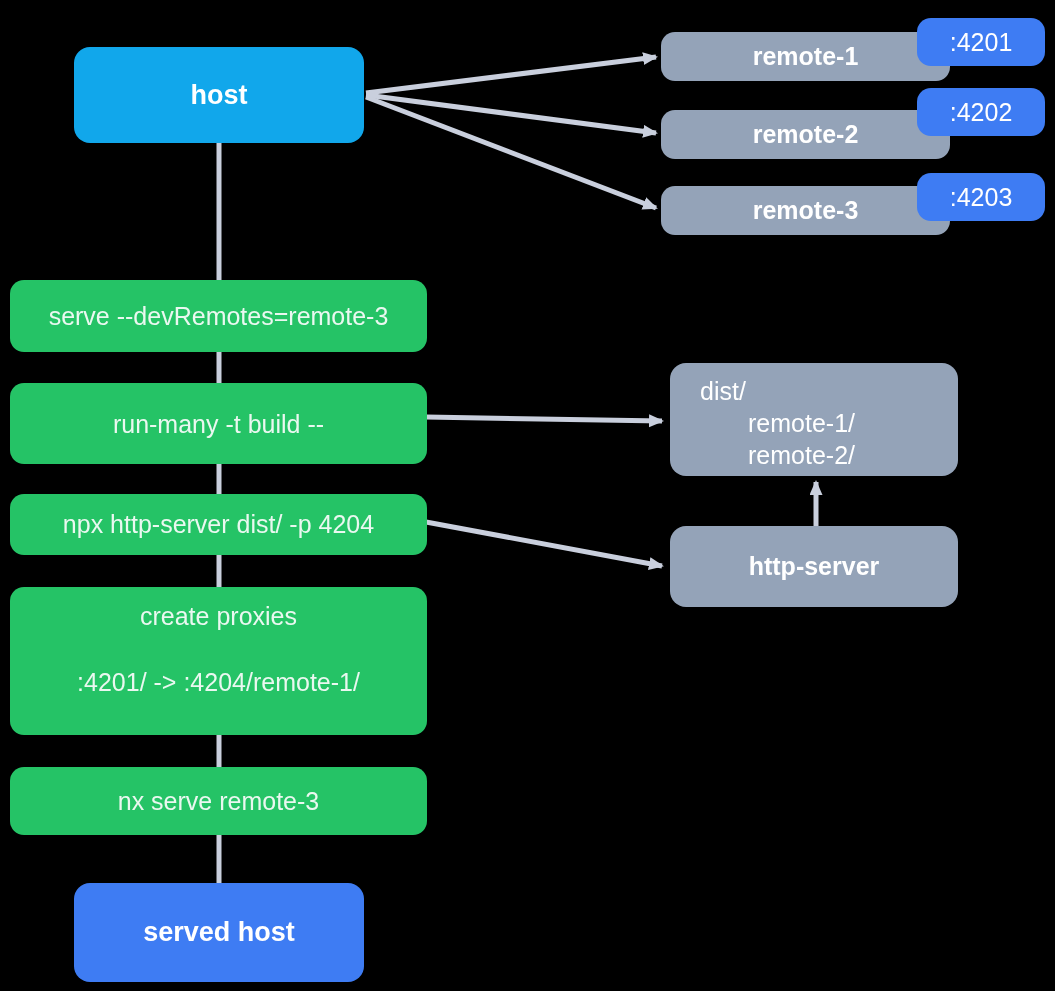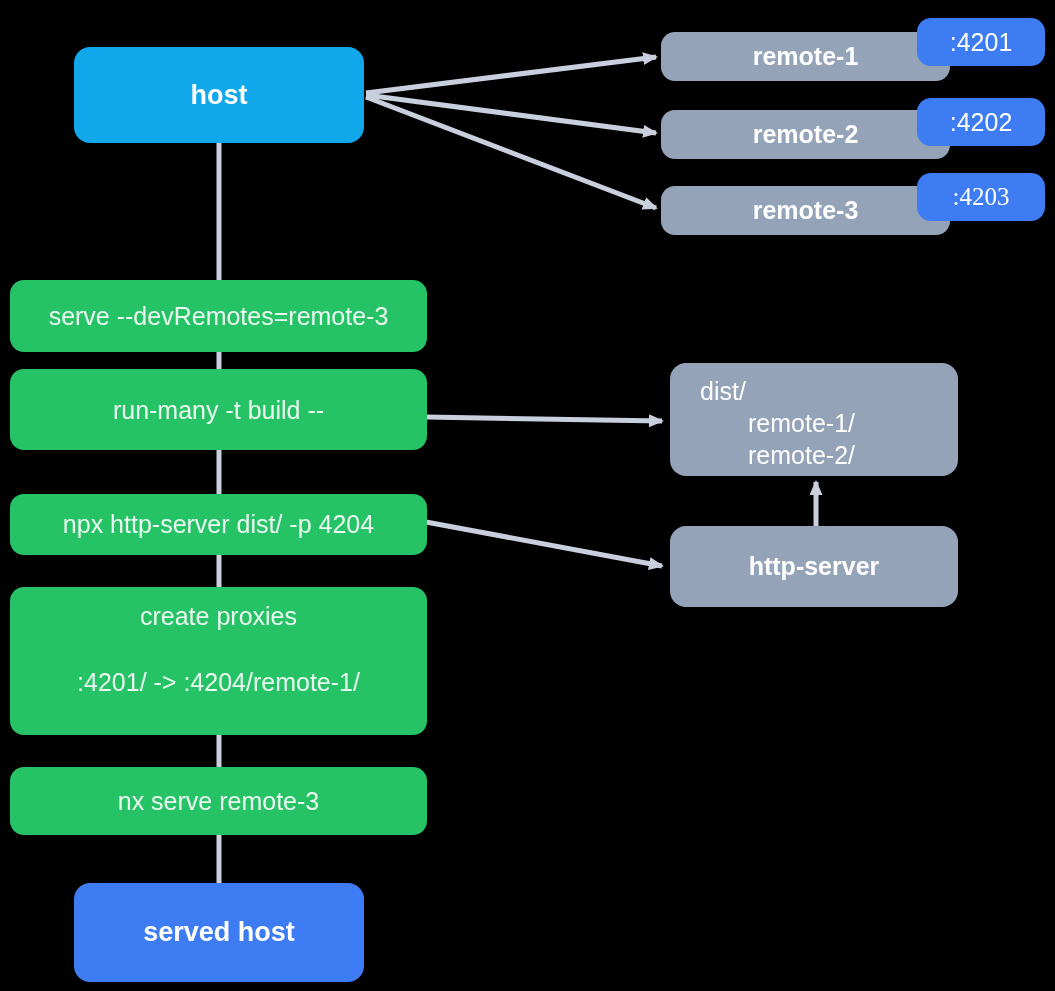--- a/index.html
+++ b/index.html
@@ -49,31 +49,31 @@
   .remote-2 { top: 110px; }
   .remote-3 { top: 186px; }
   .port-badge {
     left: 917px; width: 128px; height: 48px;
     background: var(--accent-blue);
     font-size: 25px;
     font-weight: 400;
     z-index: 2;
   }
   .badge-1 { top: 18px; }
-  .badge-2 { top: 98px; }
-  .badge-3 { top: 173px; font-family: Liberation Serif, serif; }
+  .badge-2 { top: 88px; }
+  .badge-3 { top: 173px; }
   .node-green {
     left: 10px; width: 417px;
     background: var(--green);
     color: var(--green-box-text);
     font-size: 25px;
     font-weight: 400;
   }
   .step-serve   { top: 280px; height: 72px; }
-  .step-runmany { top: 369px; height: 81px; flex-direction: column; line-height: 34px; }
+  .step-runmany { top: 383px; height: 81px; flex-direction: column; line-height: 34px; }
   .step-npx     { top: 494px; height: 61px; }
   .step-proxies {
     top: 587px; height: 148px;
     flex-direction: column;
     justify-content: flex-start;
     padding-top: 13px;
     line-height: 33px;
   }
   .proxies-gap { height: 33px; }
   .step-nxserve { top: 767px; height: 68px; }

